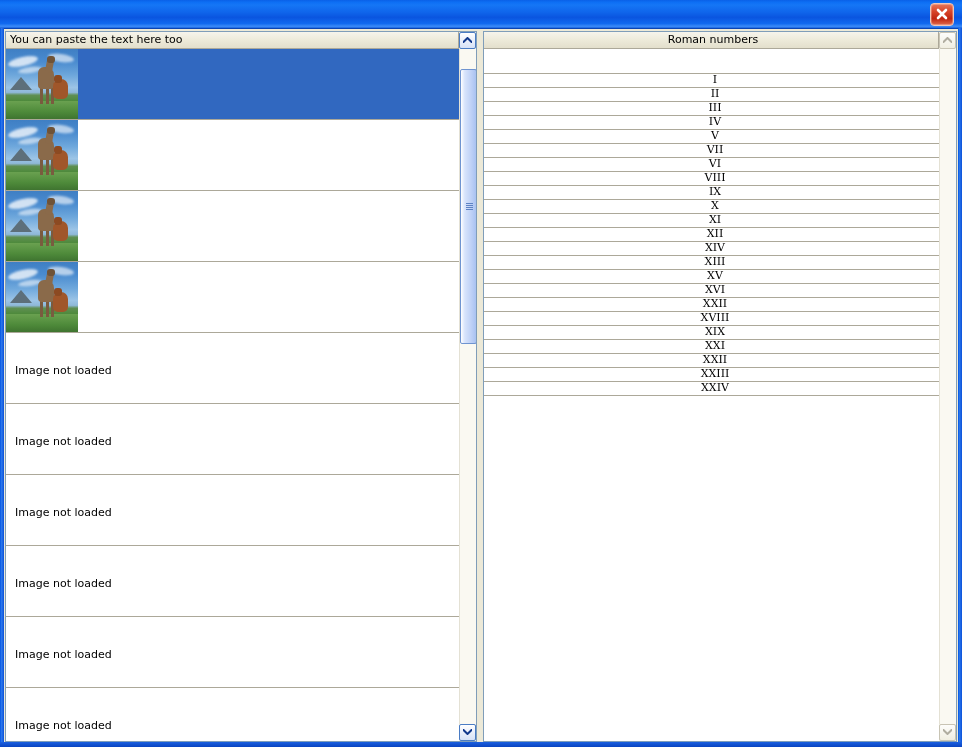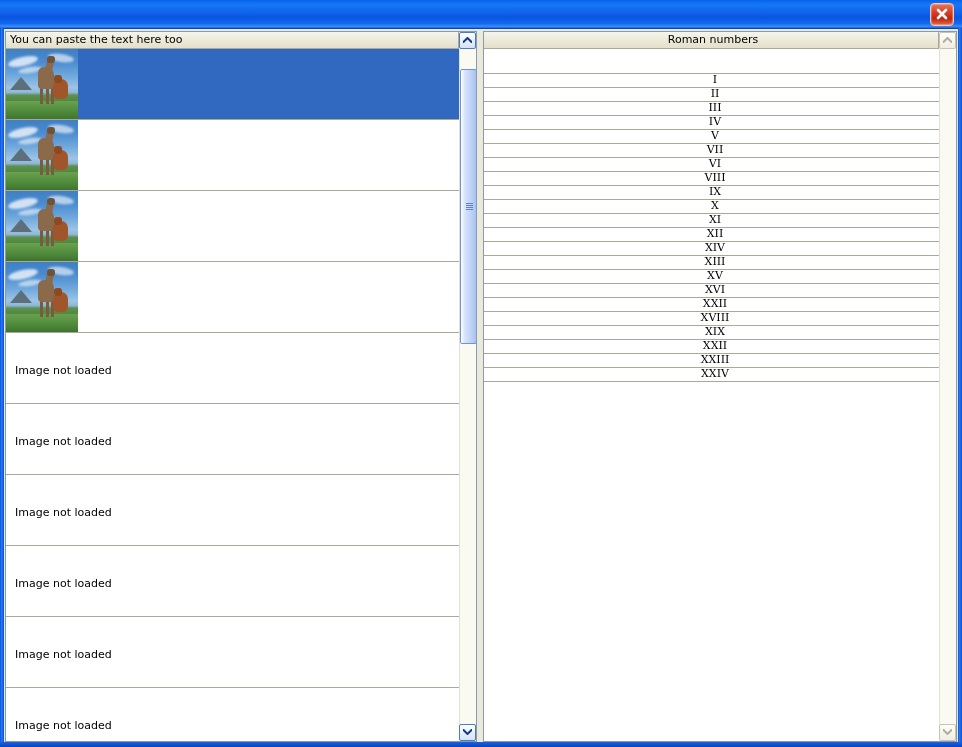--- a/index.html
+++ b/index.html
@@ -445,20 +445,21 @@
         <div class="roman-row"><span>X</span></div>
         <div class="roman-row"><span>XI</span></div>
         <div class="roman-row"><span>XII</span></div>
         <div class="roman-row"><span>XIV</span></div>
         <div class="roman-row"><span>XIII</span></div>
         <div class="roman-row"><span>XV</span></div>
         <div class="roman-row"><span>XVI</span></div>
         <div class="roman-row"><span>XXII</span></div>
         <div class="roman-row"><span>XVIII</span></div>
         <div class="roman-row"><span>XIX</span></div>
+        <div class="roman-row"><span>XXI</span></div>
         <div class="roman-row"><span>XXII</span></div>
         <div class="roman-row"><span>XXIII</span></div>
         <div class="roman-row"><span>XXIV</span></div>
       </div>
 
     <div class="vscroll">
       <div class="sb-btn top disabled">
         <svg width="9" height="6" viewBox="0 0 9 6">
           <path d="M0.5 5 L4.5 1 L8.5 5" stroke="#b0ada0" stroke-width="2" fill="none" stroke-linecap="square"></path>
         </svg>

